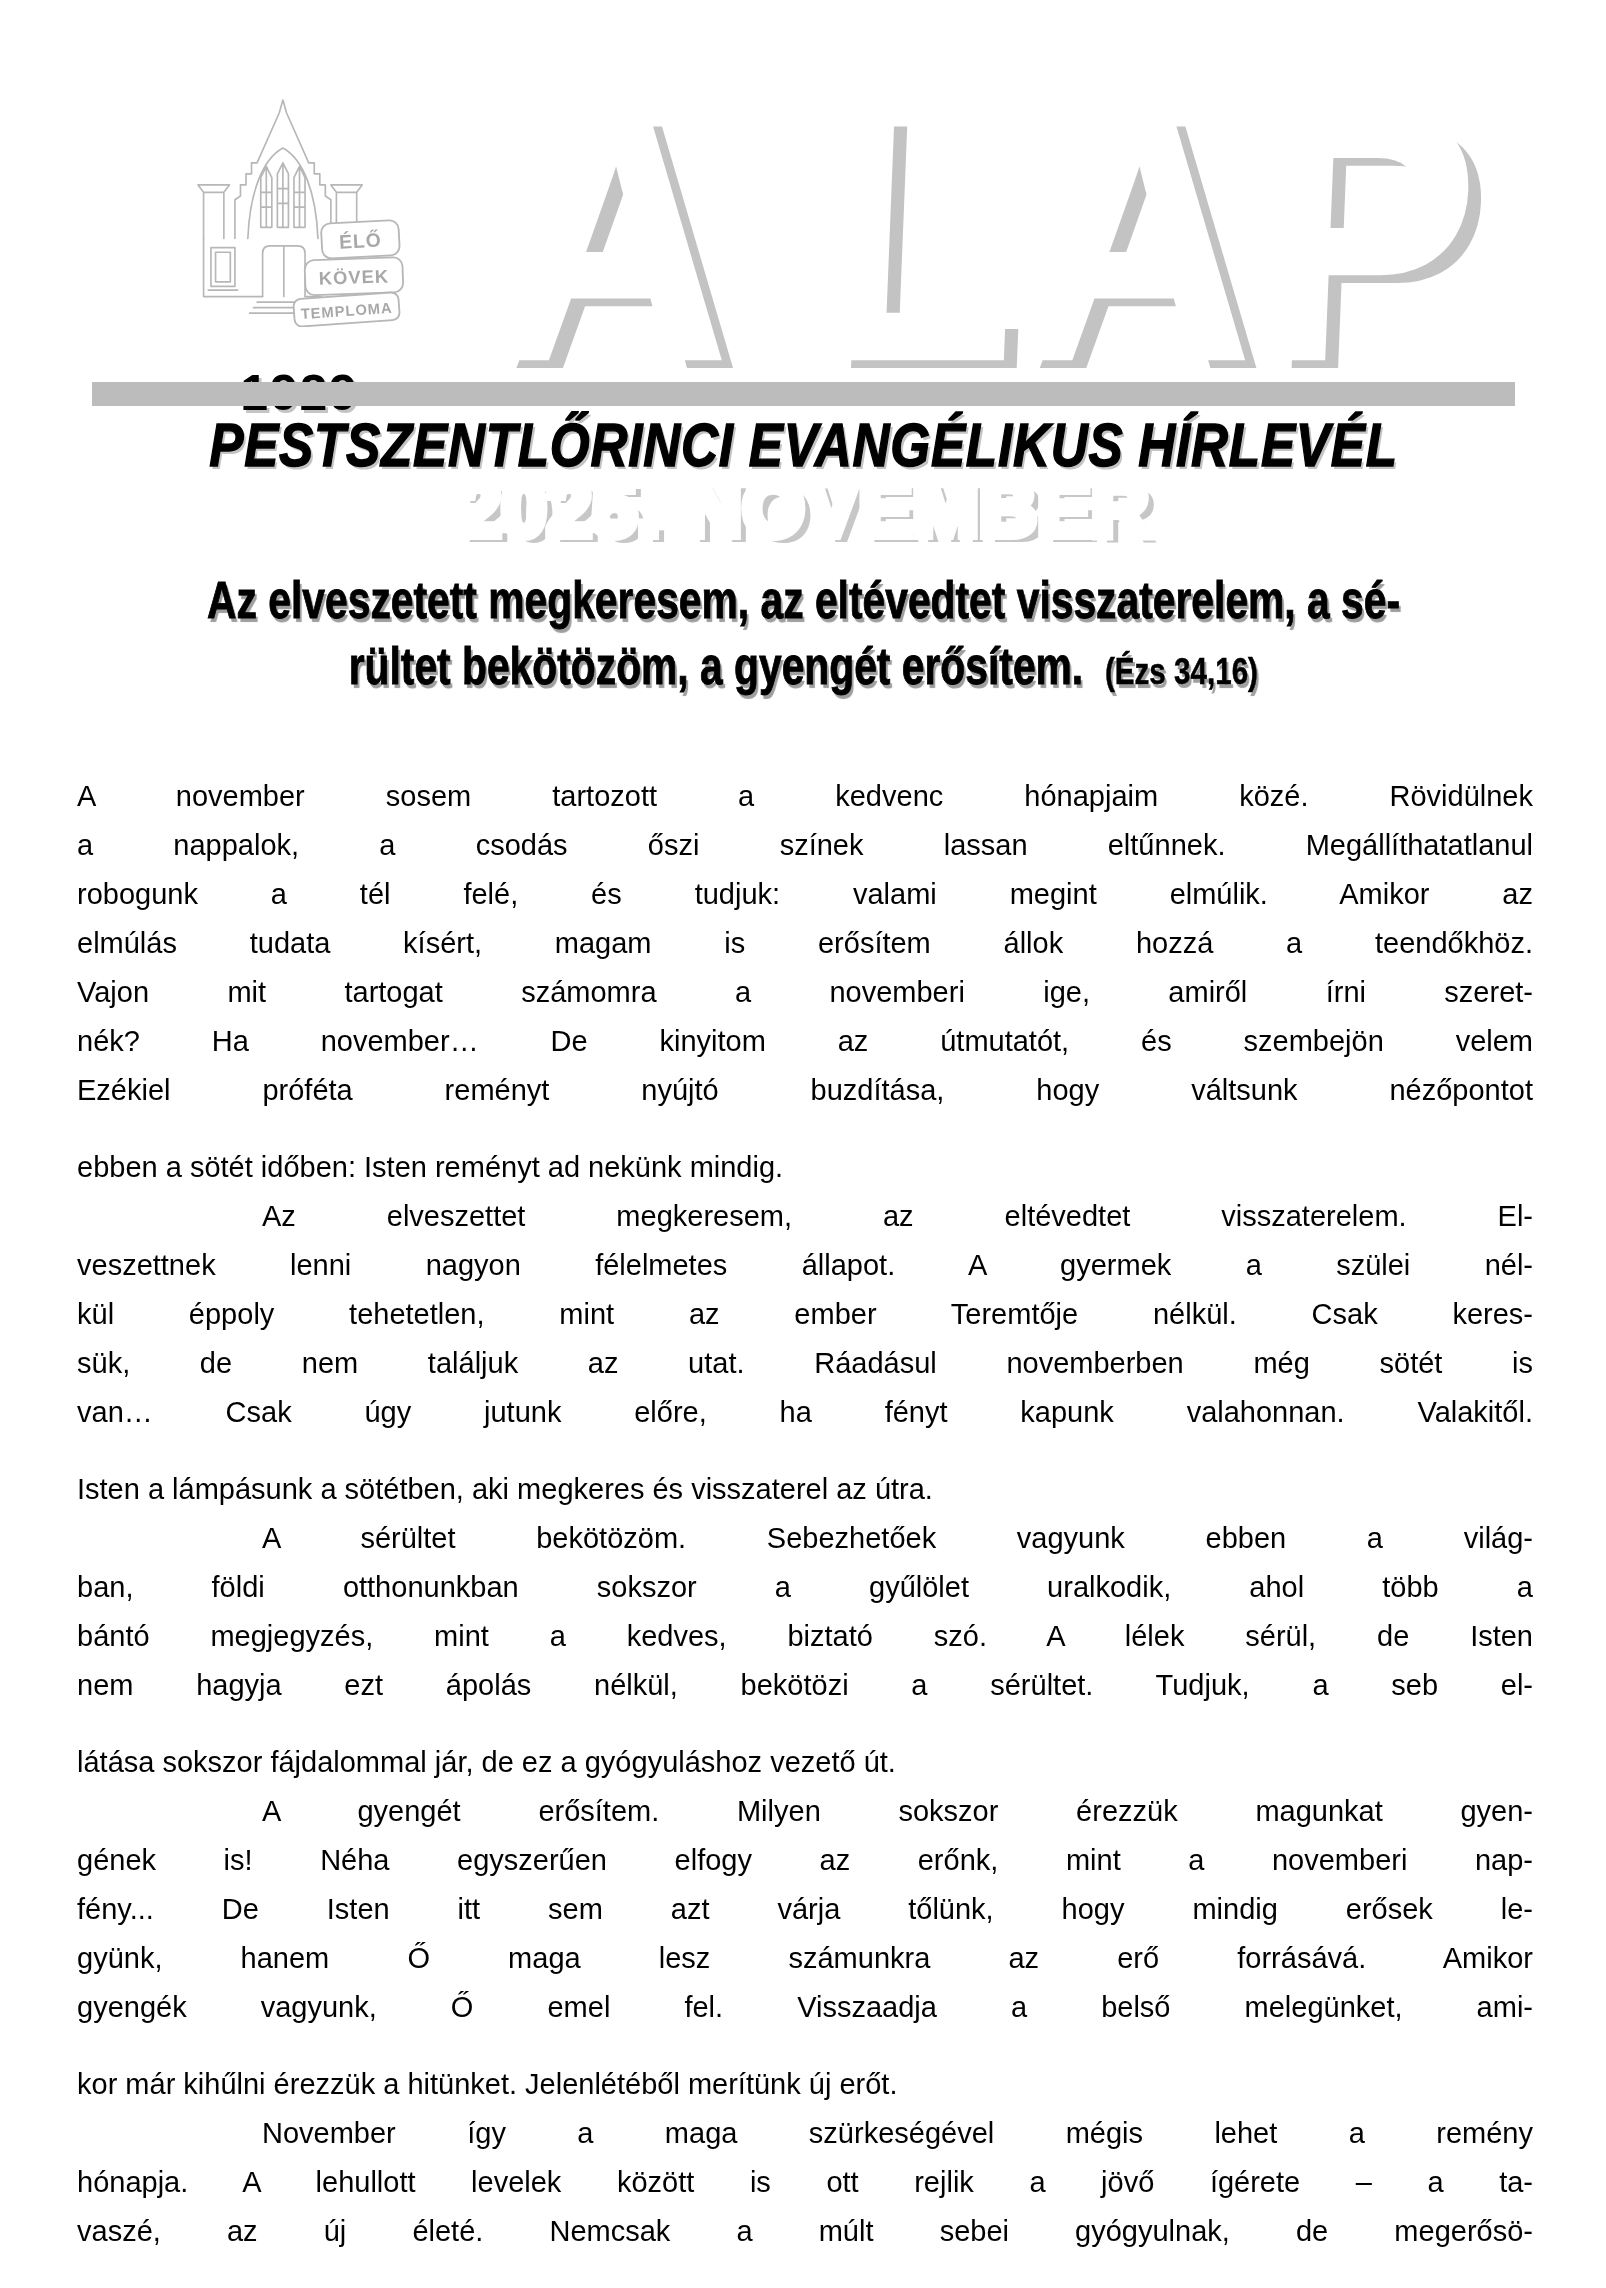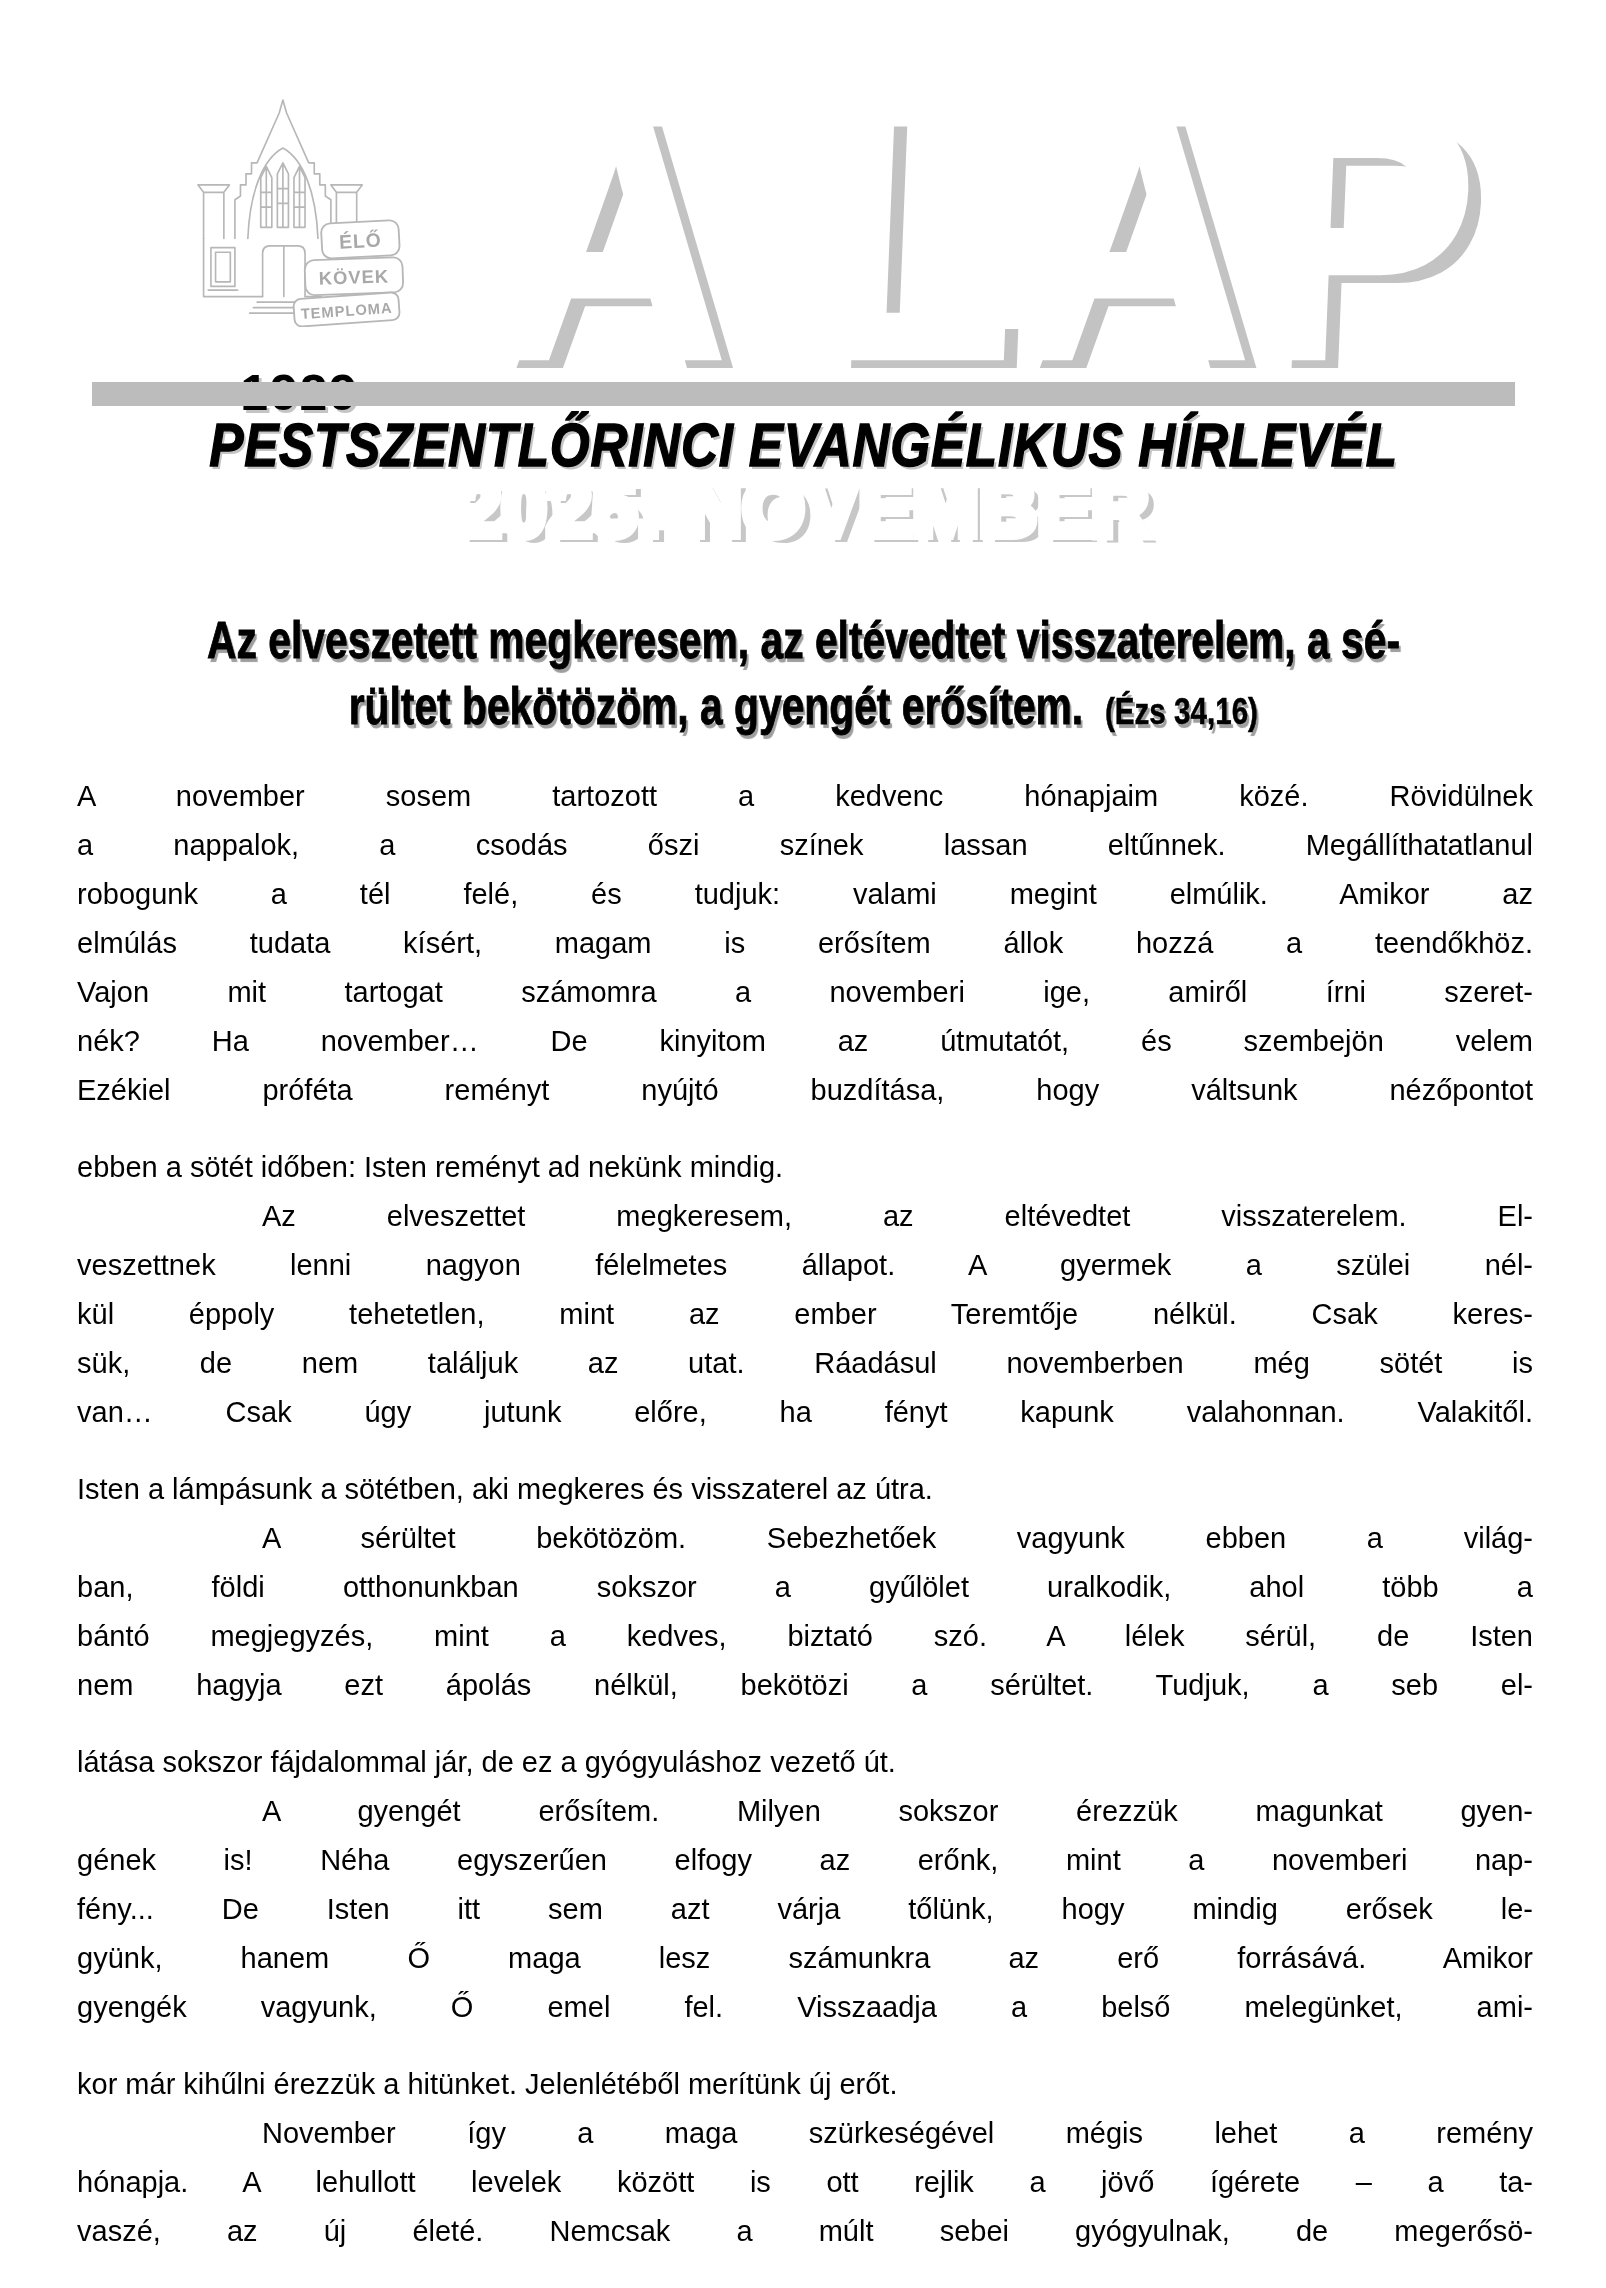--- a/index.html
+++ b/index.html
@@ -55,21 +55,21 @@
   }
   .divider{position:absolute;left:92px;top:382px;width:1423px;height:24px;background:var(--divider-color);}
   
   .newsletter-name{position:absolute;left:0;top:410px;width:1607px;text-align:center;font-style:italic;}
   .newsletter-name .squeeze{
     display:inline-block;transform:scaleX(.84);transform-origin:center;white-space:nowrap;
     font-size:61px;font-weight:700;letter-spacing:0.9px;-webkit-text-stroke:1.4px #000;
     text-shadow:2.8px 2.8px 0 var(--heading-shadow);
   }
   .issue-wrap{position:absolute;left:0;top:469px;width:1607px;text-align:center;}
-  .verse{position:absolute;left:0;top:574px;width:1607px;text-align:center;line-height:53px;margin-top:40px;}
+  .verse{position:absolute;left:0;top:574px;width:1607px;text-align:center;line-height:53px;}
   .verse .squeeze{
     display:inline-block;transform:scaleX(.8);transform-origin:center;white-space:nowrap;
     font-size:51px;font-weight:700;-webkit-text-stroke:0.9px #000;
     text-shadow:2.8px 3.7px 0.9px var(--verse-shadow);
   }
   .verse .ref{font-size:37px;-webkit-text-stroke:0.5px #000;margin-left:13px;}
   
   .body{
     position:absolute;left:77px;top:772px;width:1456px;
     font-size:29px;line-height:49px;text-align:justify;text-justify:inter-word;

